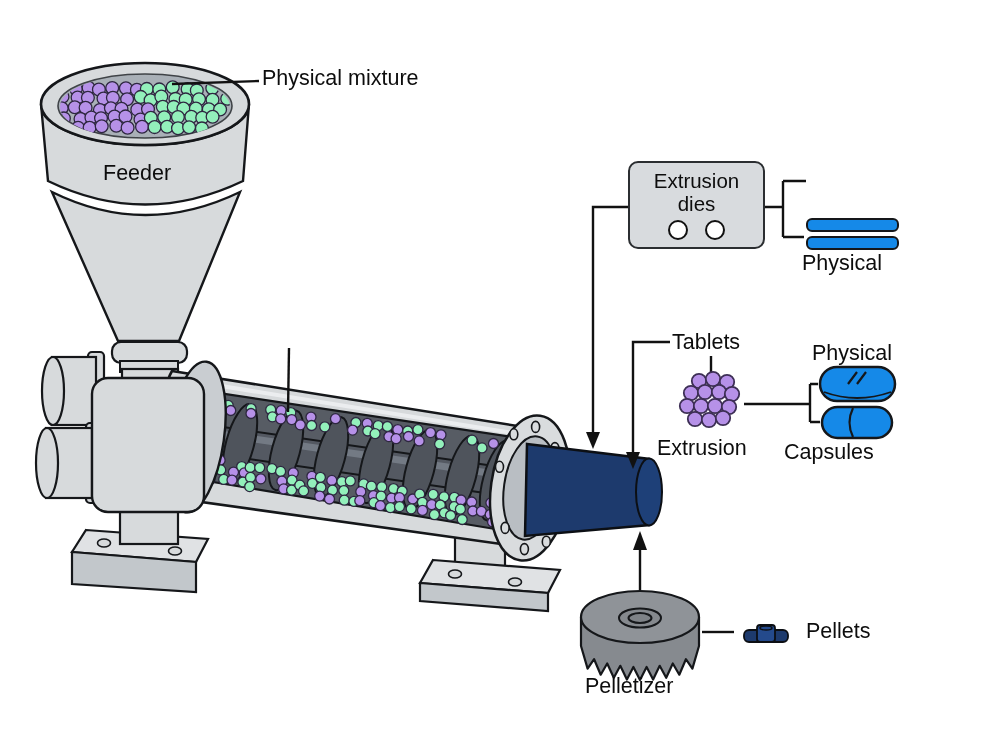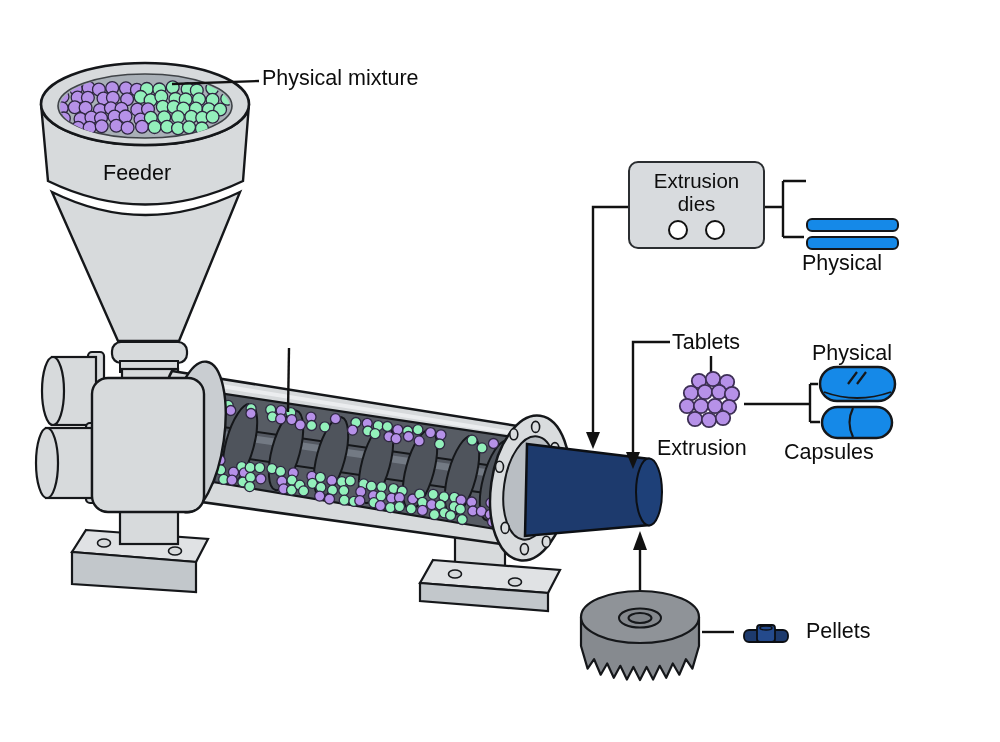--- a/index.html
+++ b/index.html
@@ -364,20 +364,21 @@
   </svg>
 
   <div class="lbl" style="left:262px;top:66px">Physical mixture</div>
   <div class="lbl center" style="left:103px;top:161px;width:86px">Feeder</div>
   <div class="lbl" style="left:672px;top:330px">Tablets</div>
   <div class="lbl center" style="left:657px;top:436px;width:106px">Extrusion</div>
   <div class="lbl center" style="left:812px;top:341px;width:90px">Physical</div>
   <div class="lbl center" style="left:784px;top:440px;width:110px">Capsules</div>
   <div class="lbl center" style="left:802px;top:251px;width:102px">Physical</div>
   <div class="lbl" style="left:806px;top:619px">Pellets</div>
+  <div class="lbl center" style="left:585px;top:674px;width:122px">Pelletizer</div>
 
   <div class="dies-box">
     <div class="dies-text">Extrusion
 dies</div>
     <div class="dies-holes">
       <span class="hole"></span>
       <span class="hole"></span>
     </div>
   </div>
 

